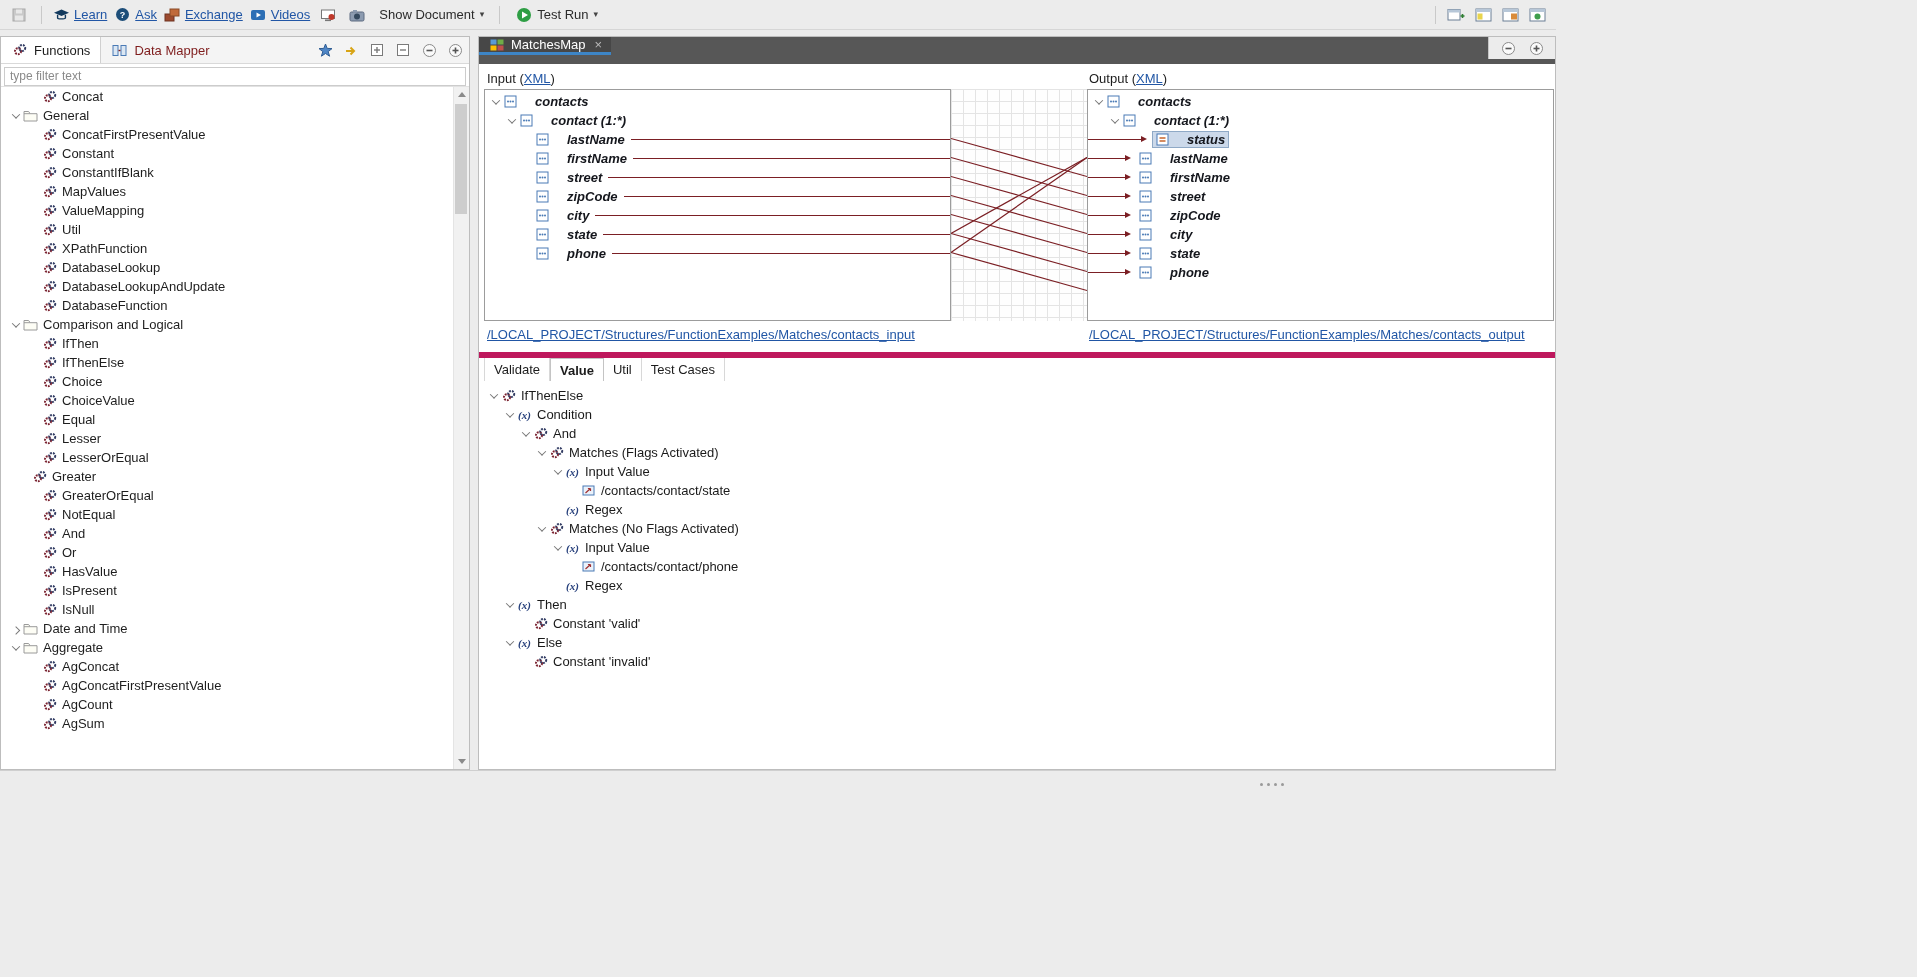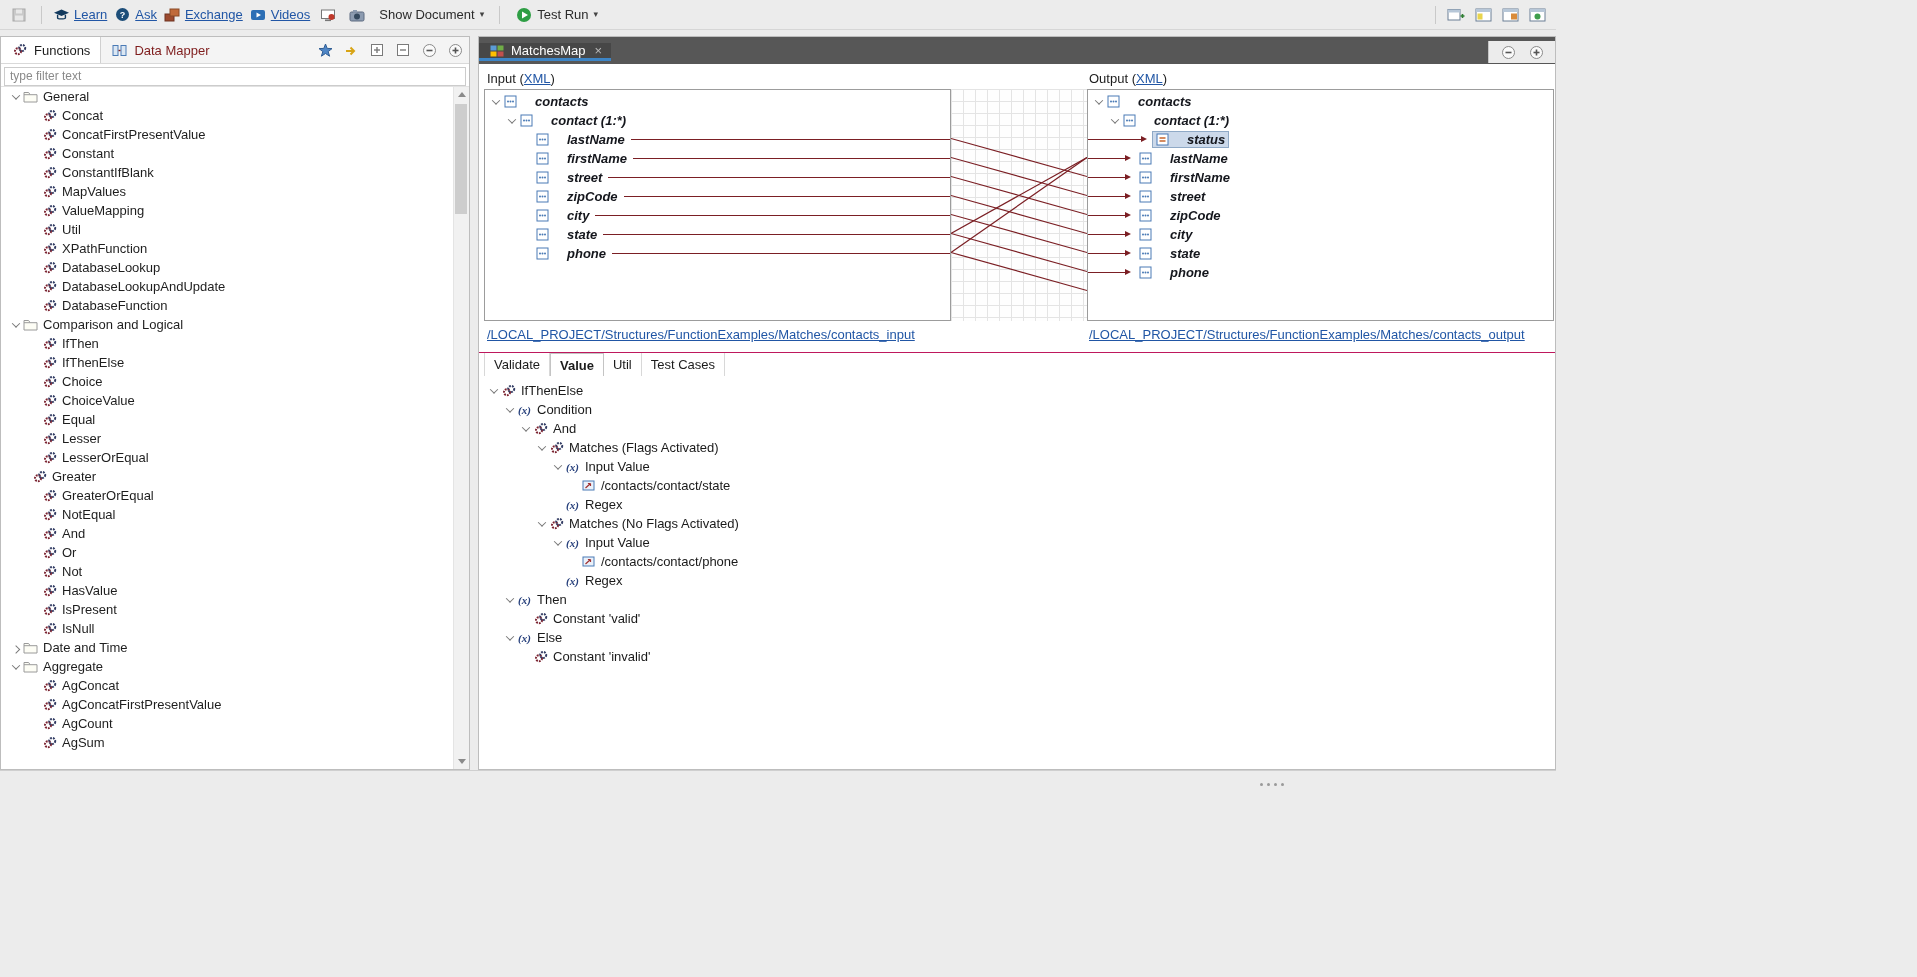--- a/index.html
+++ b/index.html
@@ -38,21 +38,21 @@
   
   .scrollbar { position:absolute; top:0; right:0; bottom:0; width:16px; background:#f1f1f1; border-left:1px solid #e4e4e4; }
   .sb-btn { position:absolute; left:0; width:15px; height:15px; display:flex; align-items:center; justify-content:center; }
   .sb-up { top:0; } .sb-down { bottom:0; }
   .tri-up { width:0; height:0; border-left:4px solid transparent; border-right:4px solid transparent; border-bottom:5px solid #8a8a8a; }
   .tri-down { width:0; height:0; border-left:4px solid transparent; border-right:4px solid transparent; border-top:5px solid #8a8a8a; }
   .sb-thumb { position:absolute; left:1px; right:2px; top:17px; height:110px; background:#cdcdcd; }
 
   
   .editor { position:absolute; left:478px; top:36px; width:1078px; height:734px; background:#fff; border:1px solid #bdbdbd; }
-  .etabbar { height:30px; background:#575757; display:flex; align-items:center; }
+  .etabbar { height:30px; background:#575757; display:flex; align-items:flex-start; }
   .etab { display:flex; align-items:center; gap:6px; padding:0 9px; background:#474747;
           border-bottom:3px solid var(--accent); color:#fff; font-size:13px; }
   .etab .close { color:#b9b9b9; margin-left:3px; font-size:13px; line-height:1; }
   .etabbar-right { margin-left:auto; background:#ececec; display:flex; align-items:center; gap:6px; padding:0 8px; border-left:1px solid #c6c6c6; }
 
   .econtent { position:absolute; left:0; right:0; top:27px; bottom:0; background:#fff; overflow:hidden; }
   .io-title { position:absolute; top:7px; font-size:13px; color:#1c1c1c; }
   .io-box { position:absolute; top:25px; height:232px; width:467px; border:1px solid #9c9c9c; background:#fff; overflow:hidden; }
   #input-box { left:5px; } #output-box { left:608px; }
   .io-tree { padding-top:2px; }
@@ -66,21 +66,21 @@
   .sel { display:inline-flex; align-items:center; background:#ccd9ea; outline:1px solid #8fa9c6; padding:0 3px 0 1px; }
 
   .mid-grid { position:absolute; left:472px; top:25px; width:136px; height:232px; background-color:#fefefe;
     background-image:
       repeating-linear-gradient(to right, #e4e4e4 0 1px, transparent 1px 12px),
       repeating-linear-gradient(to bottom, #e4e4e4 0 1px, transparent 1px 12px); }
   .mid-grid svg { position:absolute; inset:0; }
 
   .path-link { position:absolute; top:263px; font-size:13px; color:var(--link); text-decoration:underline; white-space:nowrap; }
 
-  .bottom-section { position:absolute; left:0; right:0; top:288px; bottom:0; border-top:1px solid #be185d; }
+  .bottom-section { position:absolute; left:0; right:0; top:288px; bottom:0; border-top:6px solid #be185d; }
   .btabs { display:flex; align-items:stretch; height:23px; padding-left:5px; }
   .btab { display:flex; align-items:center; padding:0 9px; font-size:13px; color:#1c1c1c;
           border-right:1px solid #d8d8d8; }
   .btab:first-child { border-left:1px solid #d8d8d8; }
   .btab.active { font-weight:bold; background:#fff; border:1px solid #c4c4c4; border-bottom:none; }
   .value-tree { padding-top:5px; }
   .vrow { height:19px; display:flex; align-items:center; white-space:nowrap; font-size:13px; color:#1a1a1a; }
   .vlabel { margin-left:4px; }
 
   
@@ -267,46 +267,46 @@
               <line x1="7.5" y1="4.5" x2="7.5" y2="10.5" stroke="#555555" stroke-width="1.6"></line>
             </svg>
           </span>
       </div>
     </div>
     <div class="filter-row">
       <input class="filter" type="text" placeholder="type filter text" style="">
     </div>
     <div class="tree-wrap">
       <div id="left-tree-rows" class="tree-rows">
+          <div class="trow" style="padding-left:40px">
+            <span class="ticon">
+              <svg width="14" height="14" viewBox="0 0 14 14">
+                <circle cx="5" cy="8.2" r="3" fill="none" stroke="#7a2230" stroke-width="2" stroke-dasharray="1.8 1.1"></circle>
+                <circle cx="9.2" cy="5" r="3" fill="none" stroke="#323c63" stroke-width="2" stroke-dasharray="1.8 1.1"></circle>
+              </svg>
+            </span>
+            <span class="tlabel">Concat</span>
+          </div>
           <div class="trow" style="padding-left:8px">
             <span class="chev "></span>
             <span class="ticon">
               <svg width="15" height="13" viewBox="0 0 15 13">
                 <path d="M1 2.5 h4.6 l1.6 2.2 H14 V12 H1 Z" fill="#fdfdf5" stroke="#9a9a9a"></path>
                 <path d="M1 4.7 H7.2" stroke="#9a9a9a"></path>
               </svg>
             </span>
             <span class="tlabel">General</span>
           </div>
           <div class="trow" style="padding-left:40px">
             <span class="ticon">
               <svg width="14" height="14" viewBox="0 0 14 14">
                 <circle cx="5" cy="8.2" r="3" fill="none" stroke="#7a2230" stroke-width="2" stroke-dasharray="1.8 1.1"></circle>
                 <circle cx="9.2" cy="5" r="3" fill="none" stroke="#323c63" stroke-width="2" stroke-dasharray="1.8 1.1"></circle>
               </svg>
             </span>
-            <span class="tlabel">Concat</span>
-          </div>
-          <div class="trow" style="padding-left:40px">
-            <span class="ticon">
-              <svg width="14" height="14" viewBox="0 0 14 14">
-                <circle cx="5" cy="8.2" r="3" fill="none" stroke="#7a2230" stroke-width="2" stroke-dasharray="1.8 1.1"></circle>
-                <circle cx="9.2" cy="5" r="3" fill="none" stroke="#323c63" stroke-width="2" stroke-dasharray="1.8 1.1"></circle>
-              </svg>
-            </span>
             <span class="tlabel">ConcatFirstPresentValue</span>
           </div>
           <div class="trow" style="padding-left:40px">
             <span class="ticon">
               <svg width="14" height="14" viewBox="0 0 14 14">
                 <circle cx="5" cy="8.2" r="3" fill="none" stroke="#7a2230" stroke-width="2" stroke-dasharray="1.8 1.1"></circle>
                 <circle cx="9.2" cy="5" r="3" fill="none" stroke="#323c63" stroke-width="2" stroke-dasharray="1.8 1.1"></circle>
               </svg>
             </span>
             <span class="tlabel">Constant</span>
@@ -493,29 +493,20 @@
             <span class="tlabel">And</span>
           </div>
           <div class="trow" style="padding-left:40px">
             <span class="ticon">
               <svg width="14" height="14" viewBox="0 0 14 14">
                 <circle cx="5" cy="8.2" r="3" fill="none" stroke="#7a2230" stroke-width="2" stroke-dasharray="1.8 1.1"></circle>
                 <circle cx="9.2" cy="5" r="3" fill="none" stroke="#323c63" stroke-width="2" stroke-dasharray="1.8 1.1"></circle>
               </svg>
             </span>
             <span class="tlabel">Or</span>
-          </div>
-          <div class="trow" style="padding-left:40px">
-            <span class="ticon">
-              <svg width="14" height="14" viewBox="0 0 14 14">
-                <circle cx="5" cy="8.2" r="3" fill="none" stroke="#7a2230" stroke-width="2" stroke-dasharray="1.8 1.1"></circle>
-                <circle cx="9.2" cy="5" r="3" fill="none" stroke="#323c63" stroke-width="2" stroke-dasharray="1.8 1.1"></circle>
-              </svg>
-            </span>
-            <span class="tlabel">Not</span>
           </div>
           <div class="trow" style="padding-left:40px">
             <span class="ticon">
               <svg width="14" height="14" viewBox="0 0 14 14">
                 <circle cx="5" cy="8.2" r="3" fill="none" stroke="#7a2230" stroke-width="2" stroke-dasharray="1.8 1.1"></circle>
                 <circle cx="9.2" cy="5" r="3" fill="none" stroke="#323c63" stroke-width="2" stroke-dasharray="1.8 1.1"></circle>
               </svg>
             </span>
             <span class="tlabel">HasValue</span>
           </div>

